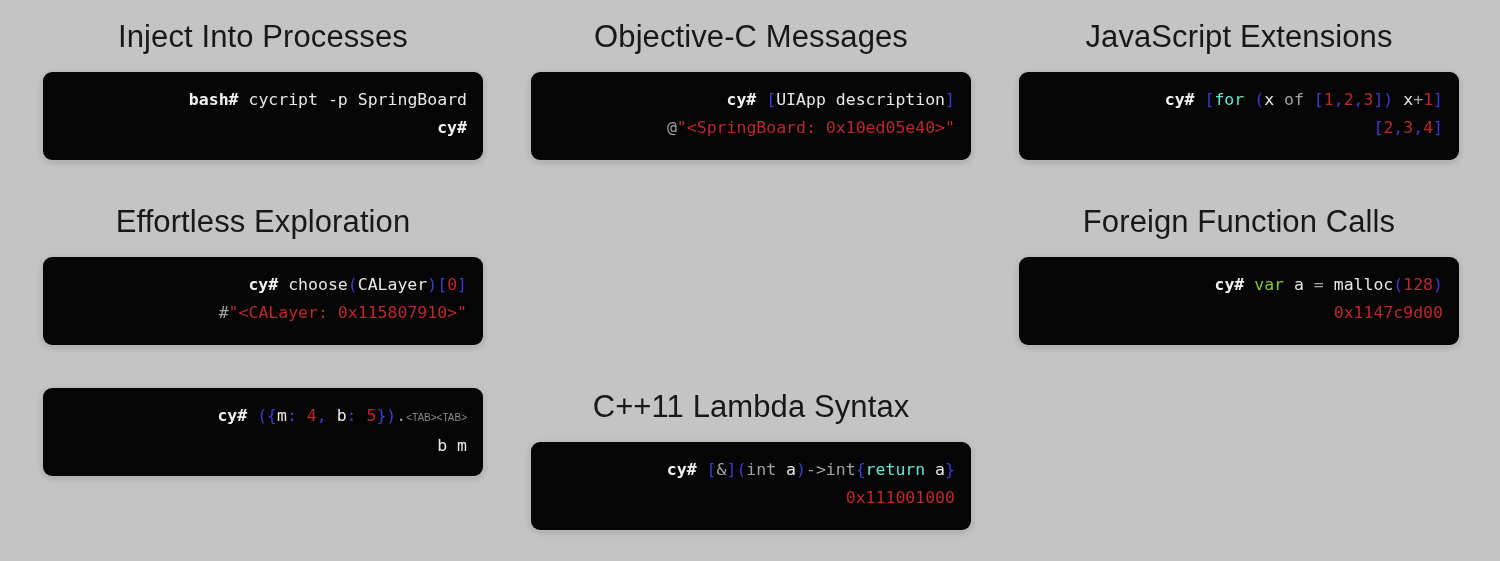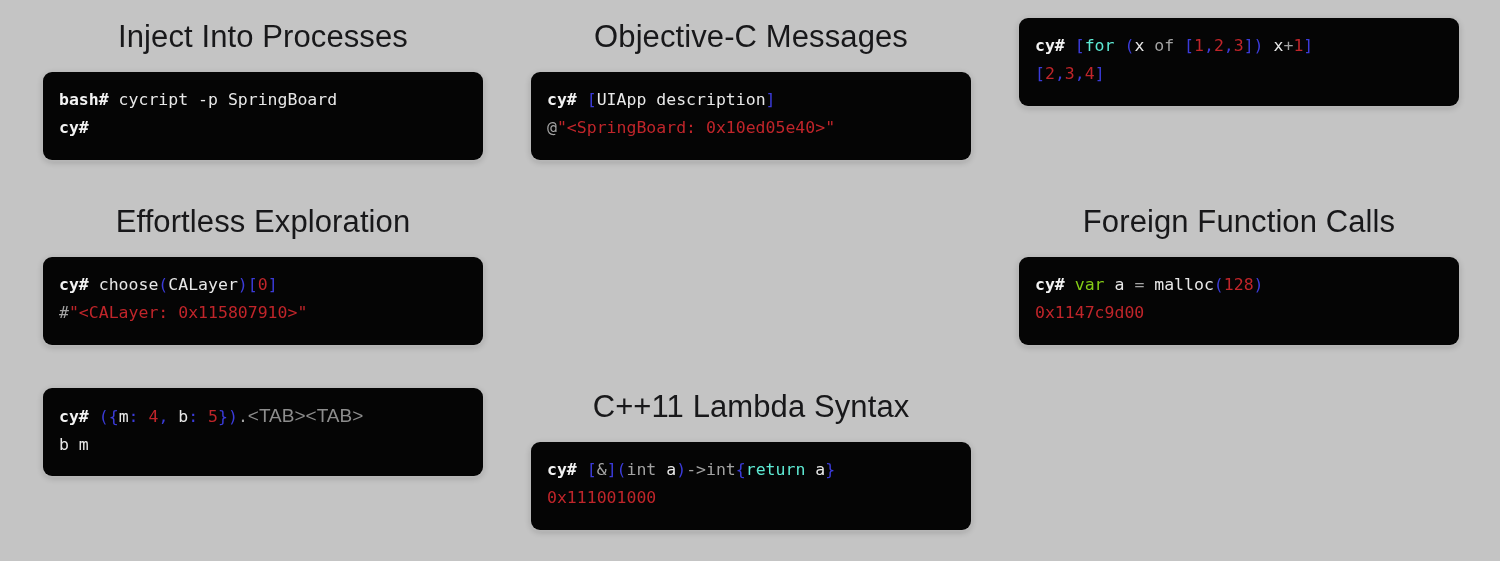--- a/index.html
+++ b/index.html
@@ -46,39 +46,40 @@
   .term {
     background: #050505;
     border-radius: 9px;
     padding: 14px 16px 16px 16px;
     box-sizing: border-box;
     width: 440px;
     height: 88px;
     box-shadow: 0 1px 3px rgba(255,255,255,0.28),
                 0 2px 6px rgba(0,0,0,0.22);
     overflow: hidden;
+    text-align: right;
   }
   .term .line {
     font-family: "DejaVu Sans Mono", "Liberation Mono", monospace;
     font-size: 16.5px;
     line-height: 28px;
     white-space: pre;
     letter-spacing: 0px;
     color: #e8e8e8;
   }
 
   
   .t-prompt  { color: #f2f2f2; font-weight: bold; }
   .t-plain   { color: #e8e8e8; }
   .t-brk     { color: #3b3bd9; }
   .t-teal    { color: #a3a3a3; }
   .t-red     { color: #c0252a; }
   .t-yellow  { color: #5eead4; }
   .t-green   { color: #84cc16; }
-  .t-gray    { color: #8d8d8d; font-family: "Liberation Sans", sans-serif; font-size: 19px; }
+  .t-gray    { color: #8d8d8d; font-family: "Liberation Sans", sans-serif; font-size: 10px; }
 </style>
 </head>
 <body>
 
 <div class="grid">
 
   <div class="cell c1 r1">
     <div class="feature-title">Inject Into Processes</div>
     <div class="term">
         <div class="line"><span class="t-prompt">bash# </span><span class="t-plain">cycript -p SpringBoard</span></div>
@@ -88,20 +89,21 @@
 
   <div class="cell c2 r1">
     <div class="feature-title">Objective-C Messages</div>
     <div class="term">
         <div class="line"><span class="t-prompt">cy# </span><span class="t-brk">[</span><span class="t-plain">UIApp description</span><span class="t-brk">]</span></div>
         <div class="line"><span class="t-teal">@</span><span class="t-red">"&lt;SpringBoard: 0x10ed05e40&gt;"</span></div>
       </div>
   </div>
 
   <div class="cell c3 r1">
+    <div class="feature-title">JavaScript Extensions</div>
     <div class="term">
         <div class="line"><span class="t-prompt">cy# </span><span class="t-brk">[</span><span class="t-yellow">for</span><span class="t-plain"> </span><span class="t-brk">(</span><span class="t-plain">x </span><span class="t-teal">of</span><span class="t-plain"> </span><span class="t-brk">[</span><span class="t-red">1</span><span class="t-brk">,</span><span class="t-red">2</span><span class="t-brk">,</span><span class="t-red">3</span><span class="t-brk">])</span><span class="t-plain"> x</span><span class="t-teal">+</span><span class="t-red">1</span><span class="t-brk">]</span></div>
         <div class="line"><span class="t-brk">[</span><span class="t-red">2</span><span class="t-brk">,</span><span class="t-red">3</span><span class="t-brk">,</span><span class="t-red">4</span><span class="t-brk">]</span></div>
       </div>
   </div>
 
   <div class="cell c1 r2">
     <div class="feature-title">Effortless Exploration</div>
     <div class="term">
         <div class="line"><span class="t-prompt">cy# </span><span class="t-plain">choose</span><span class="t-brk">(</span><span class="t-plain">CALayer</span><span class="t-brk">)</span><span class="t-brk">[</span><span class="t-red">0</span><span class="t-brk">]</span></div>

